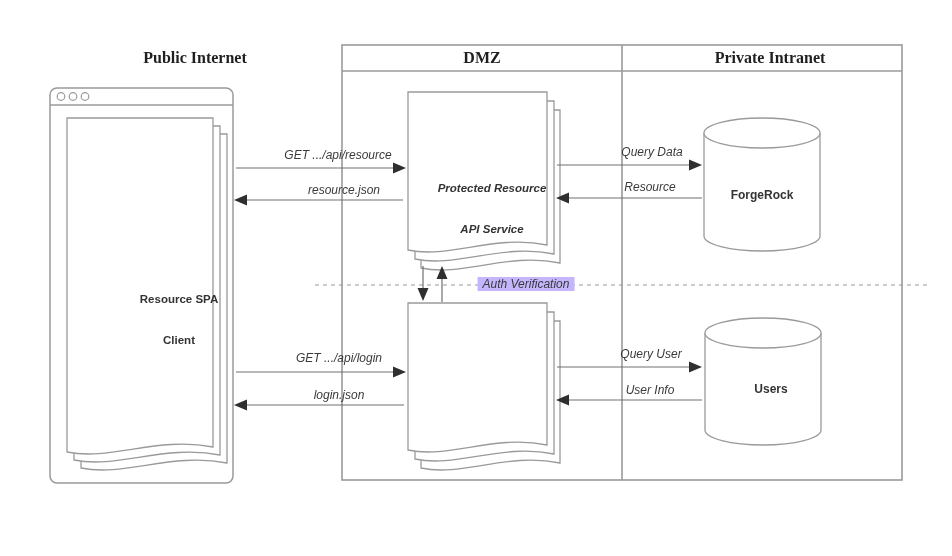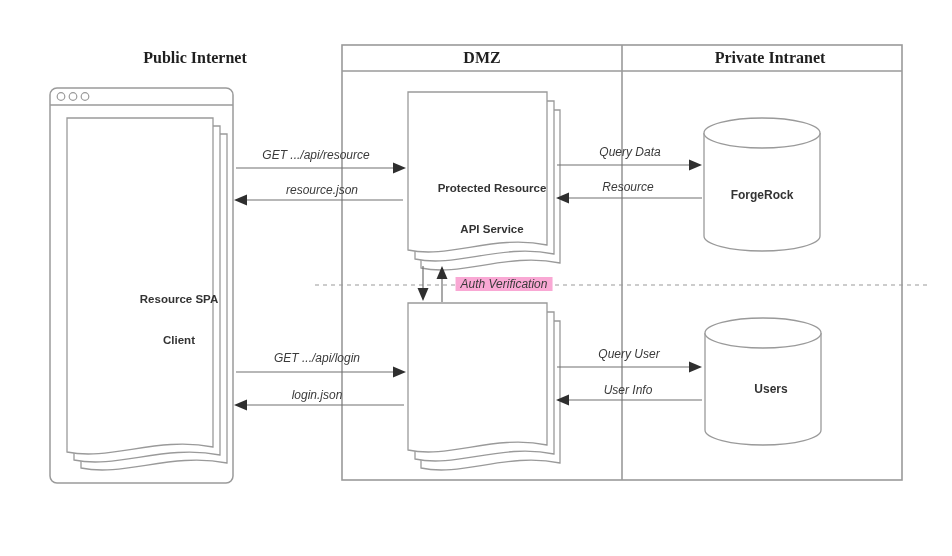--- a/index.html
+++ b/index.html
@@ -38,23 +38,24 @@
     color: #333333;
     text-align: center;
     line-height: 13.5px;
   }
   .flow-label {
     font-size: 12px;
     font-style: italic;
     color: #3a3a3a;
     text-align: center;
     transform: translateX(-50%);
+    margin-left: 22px;
   }
   .flow-label.masked {
-    background: #f9a8d4;
+    background: #c4b5fd;
     padding: 0 5px;
   }
 </style>
 </head>
 <body>
 
 <div class="canvas">
 
   <svg width="952" height="556" viewBox="0 0 952 556">
 
@@ -150,21 +151,21 @@
 
   <div class="label zone-title" style="left:110px; top:49px; width:170px;">Public Internet</div>
   <div class="label zone-title" style="left:342px; top:49px; width:280px;">DMZ</div>
   <div class="label zone-title" style="left:622px; top:49px; width:296px;">Private Intranet</div>
 
   <div class="label node-label" style="left:67px; top:266px; width:146px;padding-left:39px;">
     <div>Resource SPA</div>
     <div>Client</div>
   </div>
 
-  <div class="label node-label" style="left:408px; top:155px; width:168px;">
+  <div class="label node-label" style="left:408px; top:155px; width:168px;font-style:italic;">
     <div>Protected Resource</div>
     <div>API Service</div>
   </div>
 
 
   <div class="label node-label" style="left:704px; top:189px; width:116px; font-size:12px;">ForgeRock</div>
 
   <div class="label node-label" style="left:705px; top:383px; width:132px; font-size:12px;">Users</div>
 
   <div class="label flow-label" style="left:316px; top:148px;">GET .../api/resource</div>

